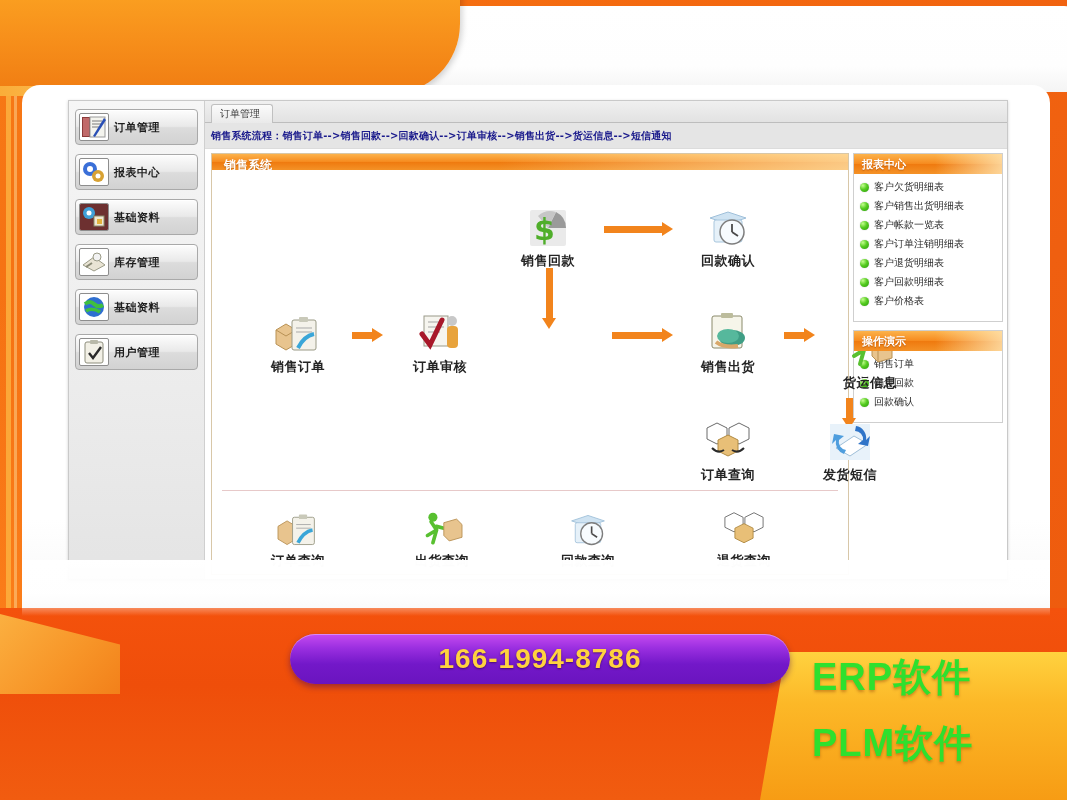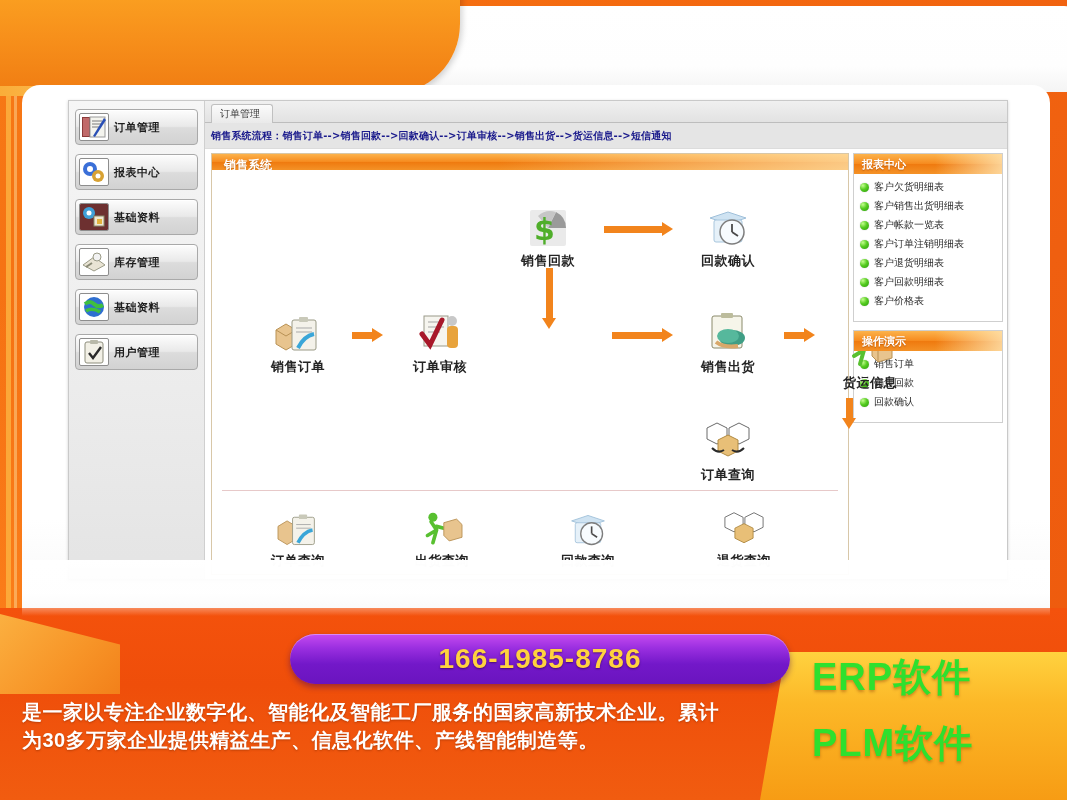--- a/index.html
+++ b/index.html
@@ -492,20 +492,31 @@
                   </svg>
                 </span>
                 <div class="cap">订单查询</div>
               </div>
 
               <div class="arrow-v" style="left:630px; top:228px; height:34px;">
                 <div class="shaft" style="height:22px;"></div>
                   <div class="head" style="top:20px;"></div>
               </div>
 
+              <div class="node" style="left:592px; top:248px;">
+                <span class="glyph">
+                  <svg width="48" height="44" viewBox="0 0 48 44">
+                    <rect x="4" y="4" width="40" height="36" fill="#e8f2fa"></rect>
+                    <path d="M10 28 L28 16 L42 24 L24 36 Z" fill="#fff" stroke="#9fbfd8"></path>
+                    <path d="M30 6 A12 12 0 0 1 40 20 L44 16 L42 26 L32 24 L37 20 A8 8 0 0 0 29 11 Z" fill="#2f74c8"></path>
+                    <path d="M18 34 A12 12 0 0 1 10 20 L6 24 L8 14 L18 16 L13 20 A8 8 0 0 0 20 30 Z" fill="#4f9ede"></path>
+                  </svg>
+                </span>
+                <div class="cap">发货短信</div>
+              </div>
 
               <div class="hrule" style="top:320px;"></div>
 
               <div class="node" style="left:40px; top:334px;">
                 <span class="glyph">
                   <svg width="44" height="40" viewBox="0 0 48 44">
                     <path d="M2 18 L12 12 L22 18 L22 32 L12 38 L2 32 Z" fill="#e8c48e" stroke="#b99255"></path>
                     <rect x="18" y="8" width="24" height="30" rx="2" fill="#f4f2ea" stroke="#9a9a86"></rect>
                     <rect x="25" y="5" width="9" height="5" rx="1" fill="#c9c9b9"></rect>
                     <line x1="22" y1="16" x2="38" y2="16" stroke="#a9a9a9"></line>
@@ -621,21 +632,20 @@
     </div>
   </div>
 
   <div class="ribbon-red"></div>
   <div class="white-fade"></div>
   <div class="ribbon-fold-left"></div>
   <div class="ribbon-yellow-edge"></div>
   <div class="ribbon-yellow"></div>
 
   <div class="phone-pill">
-    <span class="num">166-1985-8786</span>
+    <span class="num">166-1994-8786</span>
   </div>
 
   <div class="green-line green2">PLM软件</div>
   <div class="green-line green1">ERP软件</div>
 
-  <div class="blurb">是一家以专注企业数字化、智能化及智能工厂服务的国家高新技术企业。累计为30多万家企业提供精益生产、信息化软件、产线智能制造等。</div>
 
 </div>
 
 </body></html>

